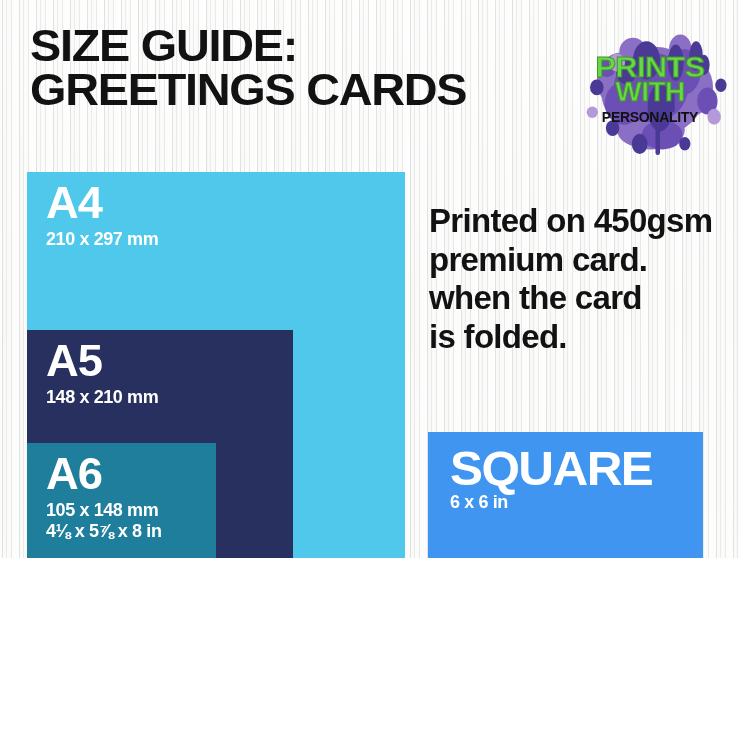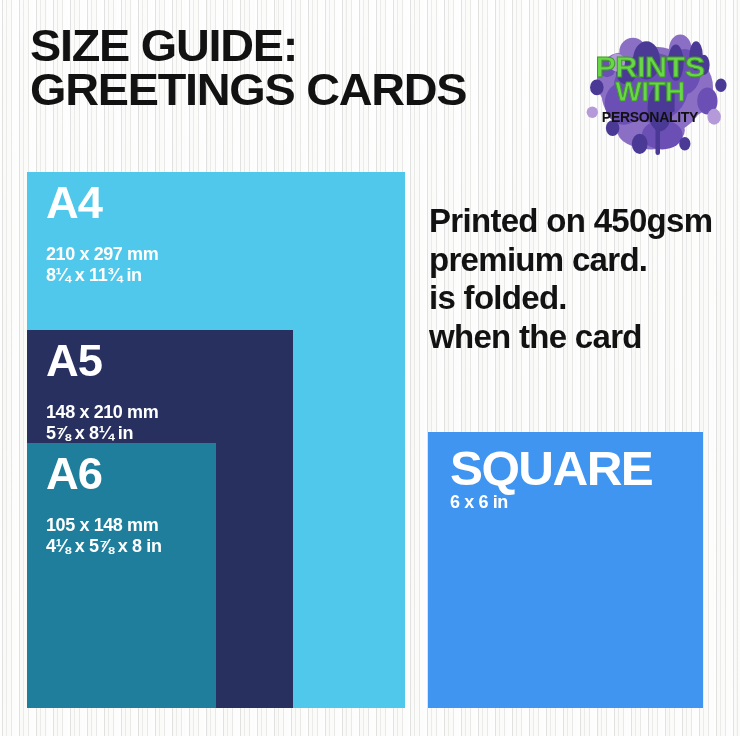--- a/index.html
+++ b/index.html
@@ -9,21 +9,21 @@
   body {
     width: 740px;
     height: 736px;
     font-family: "Liberation Sans", sans-serif;
     overflow: hidden;
   }
 
   #poster {
     position: relative;
     width: 740px;
-    height: 736px;
+    height: 558px;
     overflow: hidden;
     background-color: #f2f2f0;
     background-image:
       repeating-linear-gradient(90deg,
         rgba(255,255,255,0.95) 0px,
         rgba(255,255,255,0.95) 2px,
         rgba(222,222,220,0.85) 2px,
         rgba(222,222,220,0.85) 3px,
         rgba(255,255,255,0.6) 3px,
         rgba(255,255,255,0.6) 6px,
@@ -139,21 +139,21 @@
     display: block;
     font-family: "Liberation Sans", sans-serif;
     font-weight: bold;
     font-size: 18px;
     line-height: 1.16;
     letter-spacing: -0.4px;
     white-space: nowrap;
     transform: scaleX(1.0);
     transform-origin: left top;
   }
-  .size-block .dim.first { margin-top: 20px; }
+  .size-block .dim.first { margin-top: 5px; }
 
   #block-a4 {
     left: 27px;  top: 172px;
     width: 378px; height: 536px;
     background: #4fc8eb;
     z-index: 1;
   }
   #block-a5 {
     left: 27px;  top: 330px;
     width: 266px; height: 378px;
@@ -243,29 +243,27 @@
       <div class="l1">Prints</div>
       <div class="l2">With</div>
       <div class="l3">Personality</div>
     </div>
   </div>
 
   <div class="size-block" id="block-a4">
     <div class="label">
       <span class="name">A4</span>
       <span class="dim first">210 x 297 mm</span>
-      <span class="dim">8¼ x 11¾ in</span>
     </div>
   </div>
 
   <div class="size-block" id="block-a5">
     <div class="label">
       <span class="name">A5</span>
       <span class="dim first">148 x 210 mm</span>
-      <span class="dim">5⅞ x 8¼ in</span>
     </div>
   </div>
 
   <div class="size-block" id="block-a6">
     <div class="label">
       <span class="name">A6</span>
       <span class="dim first">105 x 148 mm</span>
       <span class="dim">4⅛ x 5⅞ x  8 in</span>
     </div>
   </div>
@@ -273,17 +271,17 @@
   <div class="size-block" id="block-square">
     <div class="label">
       <span class="name">Square</span>
       <span class="dim">6 x 6 in</span>
     </div>
   </div>
 
   <div id="note">
     <span class="nline">Printed on 450gsm</span>
     <span class="nline">premium card.</span>
+    <span class="nline">when the card</span>
     <span class="nline">is folded.</span>
-    <span class="nline">when the card</span>
   </div>
 
 </div>
 
 </body></html>

